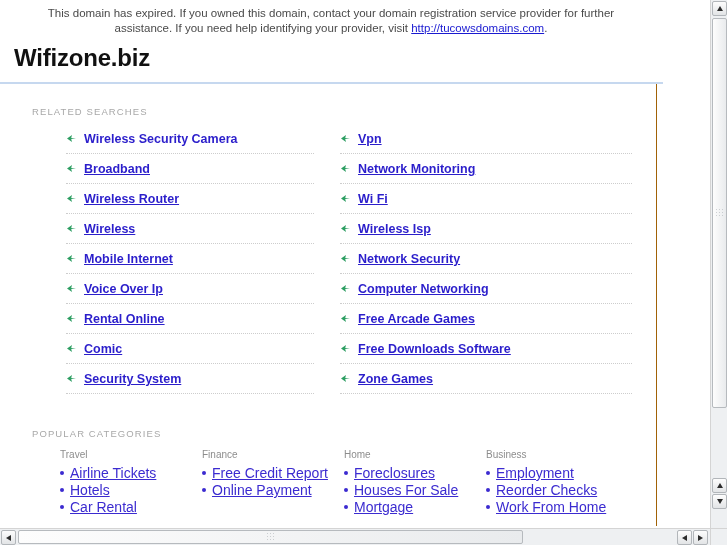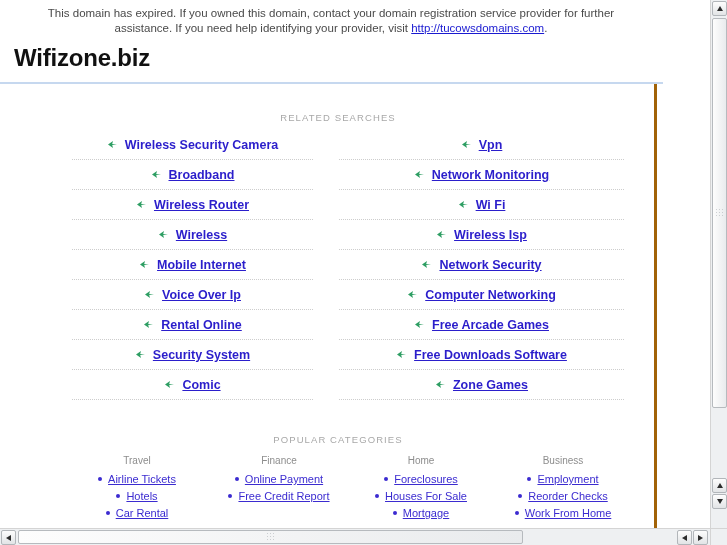--- a/index.html
+++ b/index.html
@@ -66,23 +66,22 @@
 
   
   .panes {
     display: flex;
     align-items: stretch;
   }
   .pane-main {
     width: 657px;
     flex: 0 0 657px;
     box-sizing: border-box;
-    padding: 16px;
-    border-right: 3px solid #a16207;
-    text-align: center;
+    padding: 10px;
+    border-right: 1px solid #a16207;
   }
   .pane-side {
     flex: 0 0 293px;
     box-sizing: border-box;
     padding: 0 0 0 12px;
   }
 
   .section-label {
     font-size: 9.5px;
     letter-spacing: 1.1px;
@@ -138,21 +137,21 @@
     display: flex;
     padding: 10px 0 0 50px;
   }
   .cat-col { flex: 0 0 142px; }
   .cat-head {
     font-size: 10px;
     color: #8d8d8d;
     padding-bottom: 5px;
   }
   .cat-li {
-    font-size: 11px;
+    font-size: 14px;
     line-height: 17px;
     white-space: nowrap;
   }
   .dot-icon {
     display: inline-block;
     width: 4px; height: 4px;
     border-radius: 50%;
     background: #3b2bd0;
     vertical-align: middle;
     margin: 0 6px 0 0;
@@ -315,26 +314,26 @@
                   </svg></span><a class="rs-link" href="#">Voice Over Ip</a>
             </div>
             <div class="rs-item">
               <span class="arrow-icon"><svg width="11" height="11" viewBox="0 0 11 11">
                     <path d="M1 5.5 L6 2 L5.2 5 L10 5.5 L5.2 6 L6 9 Z" fill="#2e9e63"></path>
                   </svg></span><a class="rs-link" href="#">Rental Online</a>
             </div>
             <div class="rs-item">
               <span class="arrow-icon"><svg width="11" height="11" viewBox="0 0 11 11">
                     <path d="M1 5.5 L6 2 L5.2 5 L10 5.5 L5.2 6 L6 9 Z" fill="#2e9e63"></path>
+                  </svg></span><a class="rs-link" href="#">Comic</a>
+            </div>
+            <div class="rs-item">
+              <span class="arrow-icon"><svg width="11" height="11" viewBox="0 0 11 11">
+                    <path d="M1 5.5 L6 2 L5.2 5 L10 5.5 L5.2 6 L6 9 Z" fill="#2e9e63"></path>
                   </svg></span><a class="rs-link" href="#">Security System</a>
-            </div>
-            <div class="rs-item">
-              <span class="arrow-icon"><svg width="11" height="11" viewBox="0 0 11 11">
-                    <path d="M1 5.5 L6 2 L5.2 5 L10 5.5 L5.2 6 L6 9 Z" fill="#2e9e63"></path>
-                  </svg></span><a class="rs-link" href="#">Comic</a>
             </div>
           </div>
 
           <div class="rs-col col2">
             <div class="rs-item">
               <span class="arrow-icon"><svg width="11" height="11" viewBox="0 0 11 11">
                     <path d="M1 5.5 L6 2 L5.2 5 L10 5.5 L5.2 6 L6 9 Z" fill="#2e9e63"></path>
                   </svg></span><a class="rs-link" href="#">Vpn</a>
             </div>
             <div class="rs-item">
@@ -386,22 +385,22 @@
 
             <div class="cat-col">
               <div class="cat-head">Travel</div>
               <div class="cat-li"><span class="dot-icon"></span><a class="cat-link" href="#">Airline Tickets</a></div>
               <div class="cat-li"><span class="dot-icon"></span><a class="cat-link" href="#">Hotels</a></div>
               <div class="cat-li"><span class="dot-icon"></span><a class="cat-link" href="#">Car Rental</a></div>
             </div>
 
             <div class="cat-col">
               <div class="cat-head">Finance</div>
+              <div class="cat-li"><span class="dot-icon"></span><a class="cat-link" href="#">Free Credit Report</a></div>
               <div class="cat-li"><span class="dot-icon"></span><a class="cat-link" href="#">Online Payment</a></div>
-              <div class="cat-li"><span class="dot-icon"></span><a class="cat-link" href="#">Free Credit Report</a></div>
             </div>
 
             <div class="cat-col">
               <div class="cat-head">Home</div>
               <div class="cat-li"><span class="dot-icon"></span><a class="cat-link" href="#">Foreclosures</a></div>
               <div class="cat-li"><span class="dot-icon"></span><a class="cat-link" href="#">Houses For Sale</a></div>
               <div class="cat-li"><span class="dot-icon"></span><a class="cat-link" href="#">Mortgage</a></div>
             </div>
 
             <div class="cat-col">

